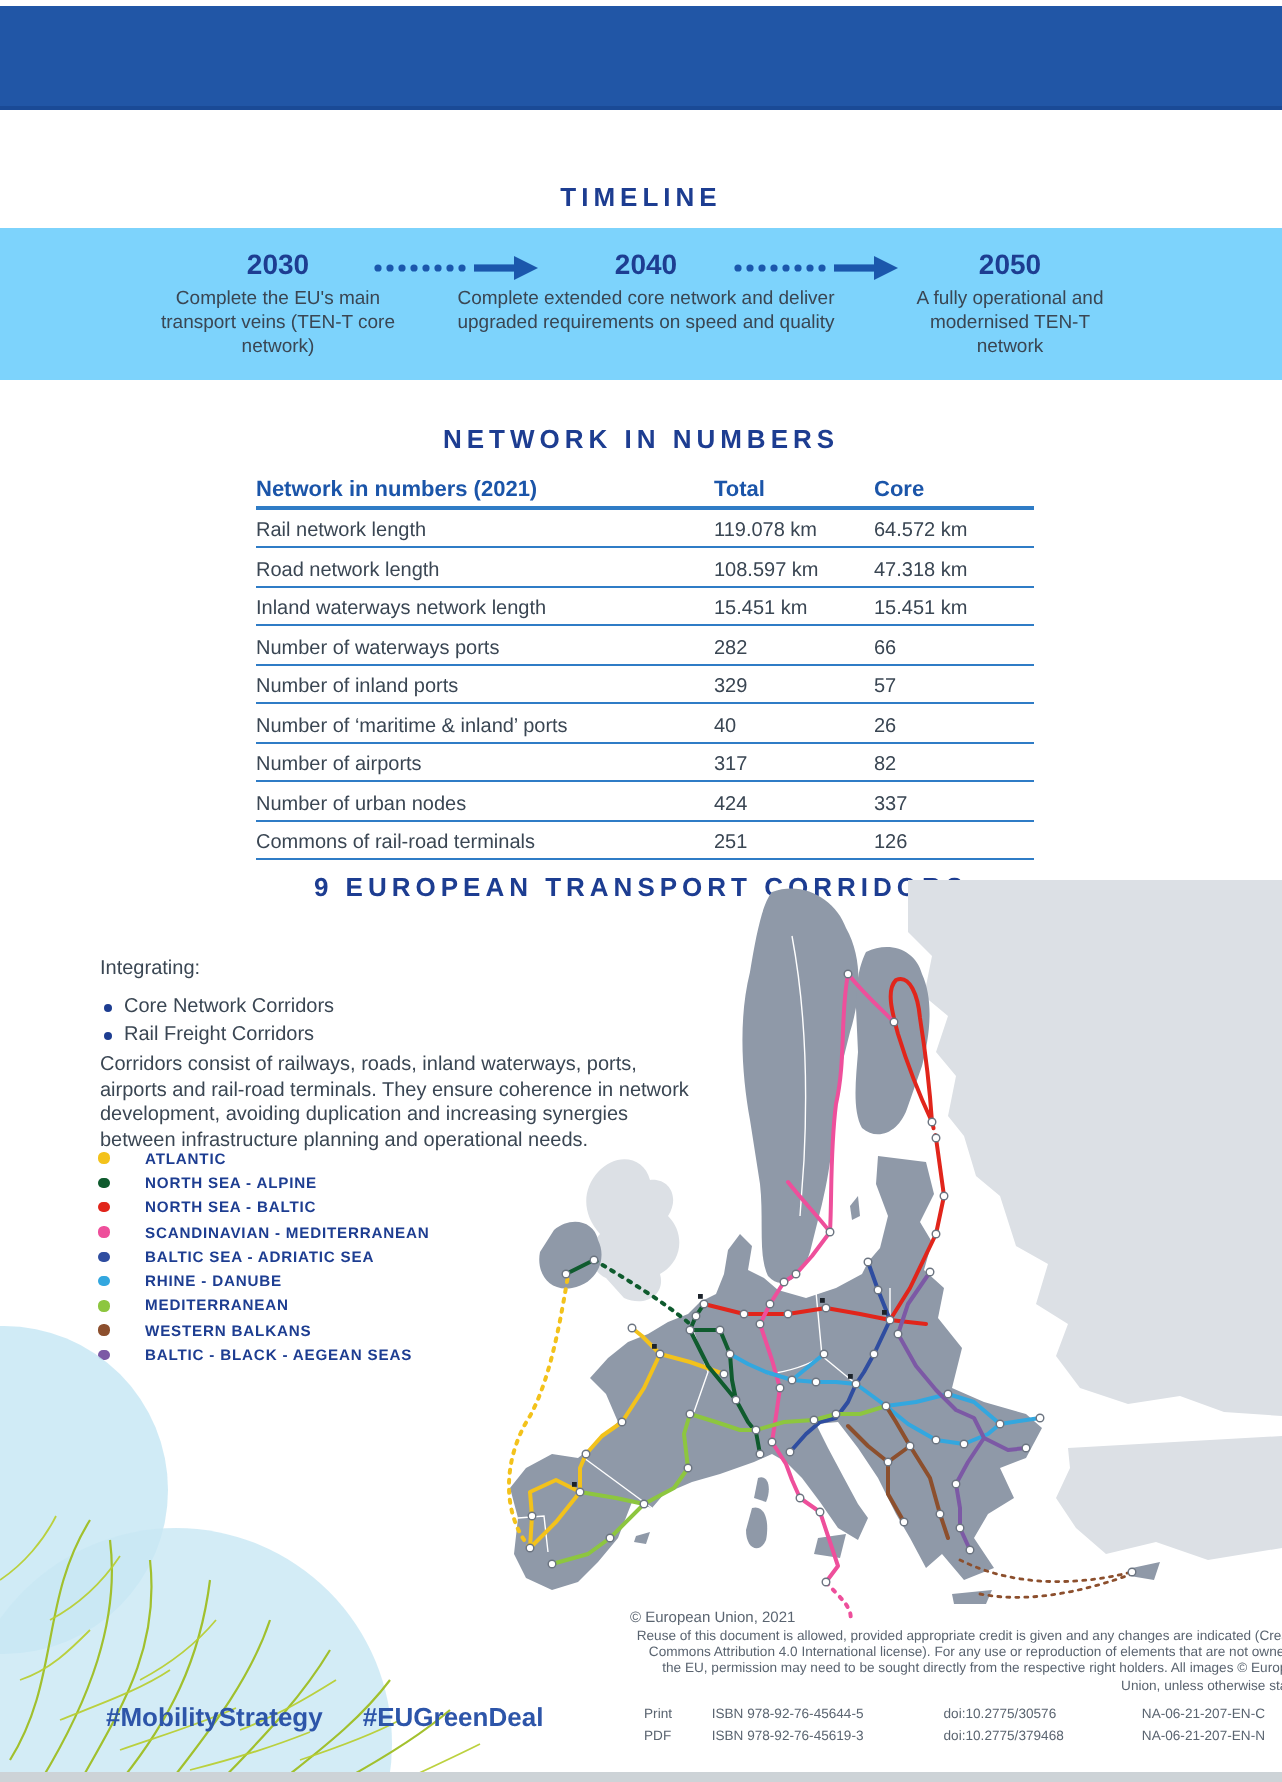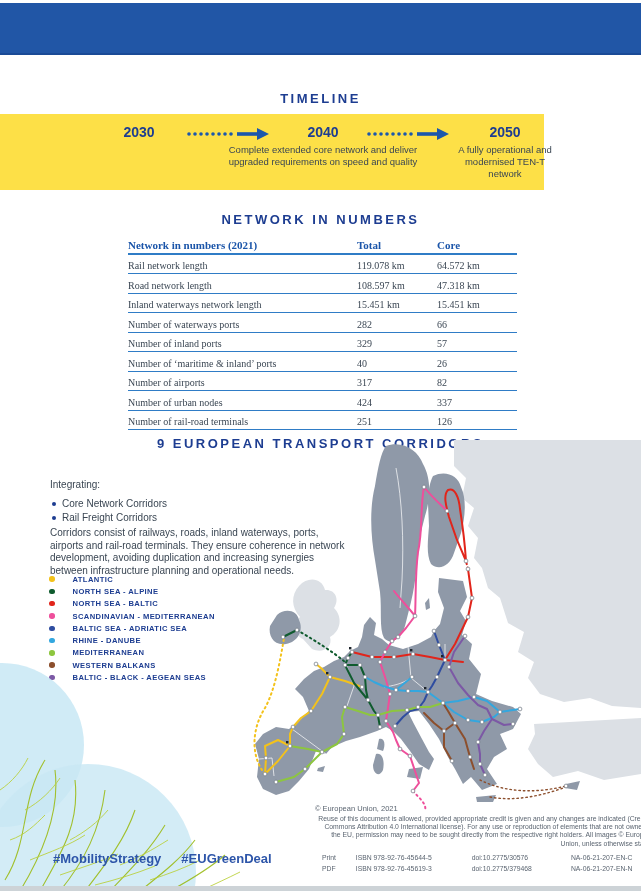--- a/index.html
+++ b/index.html
@@ -2,21 +2,21 @@
 <html><head>
 <meta charset="utf-8">
 <style>
   html,body{margin:0;padding:0;background:#ffffff;}
   .page{position:relative;width:641px;height:891px;background:#fff;overflow:hidden;
         font-family:"Liberation Sans",sans-serif;color:#3a4653;padding-left:40px;}
   .abs{position:absolute;}
   .topbar{top:3px;left:0;width:641px;height:50px;background:#2156a6;border-bottom:2px solid #1a4a96;}
   .sec-title{left:0;width:641px;text-align:center;font-weight:bold;font-size:13px;
              letter-spacing:2.5px;color:#1d3d91;}
-  .band{top:114px;left:0;width:544px;height:76px;background:#fde047;}
+  .band{top:114px;left:0;width:641px;height:76px;background:#7dd3fc;}
   .milestone{position:absolute;text-align:center;}
   .milestone .year{font-size:14px;font-weight:bold;color:#1d3d91;margin-bottom:4px;}
   .milestone .mtext{font-size:9.5px;line-height:12px;color:#3a4653;}
   .tl-arrow{position:absolute;top:13px;}
   table.numbers{border-collapse:collapse;width:389px;table-layout:fixed;}
   table.numbers td,table.numbers th{border-bottom:1.4px solid #2f7cc6;padding:0 0 2px 0;
       height:16.5px;font-size:10px;vertical-align:bottom;}
   table.numbers th{font-size:11px;font-weight:bold;color:#1b55a9;text-align:left;
       border-bottom:2px solid #2f7cc6;}
   table.numbers th.num,table.numbers td.num{}
@@ -43,20 +43,21 @@
 
 <div class="page">
 
   <div class="abs topbar"></div>
 
   <div class="abs sec-title" style="top:91px;">TIMELINE</div>
 
   <div class="abs band">
     <div class="milestone" style="left:73px;top:10px;width:132px;">
       <div class="year">2030</div>
+      <div class="mtext">Complete the EU's main transport veins (TEN-T core network)</div>
     </div>
     <svg class="tl-arrow" style="left:186px;" width="84" height="14" viewBox="0 0 84 14">
       <g fill="#1b57ac">
         <circle cx="3" cy="7" r="1.8"></circle>
           <circle cx="9" cy="7" r="1.8"></circle>
           <circle cx="15" cy="7" r="1.8"></circle>
         <circle cx="21" cy="7" r="1.8"></circle>
           <circle cx="27" cy="7" r="1.8"></circle>
           <circle cx="33" cy="7" r="1.8"></circle>
         <circle cx="39" cy="7" r="1.8"></circle>
@@ -84,21 +85,21 @@
       </g>
     </svg>
     <div class="milestone" style="left:448px;top:10px;width:114px;">
       <div class="year">2050</div>
       <div class="mtext">A fully operational and modernised TEN-T network</div>
     </div>
   </div>
 
   <div class="abs sec-title" style="top:212px;">NETWORK IN NUMBERS</div>
 
-  <table class="abs numbers" style="left:128px;top:234px;font-family:Liberation Serif, serif;">
+  <table class="abs numbers" style="left:128px;top:234px;">
     <colgroup>
         <col class="col-label">
         <col class="col-total">
         <col class="col-core">
       </colgroup>
     <tbody>
         <tr>
       <th>Network in numbers (2021)</th>
       <th class="num">Total</th>
       <th class="num">Core</th>
@@ -137,21 +138,21 @@
       <td>Number of airports</td>
       <td class="num">317</td>
       <td class="num">82</td>
     </tr>
     <tr>
       <td>Number of urban nodes</td>
       <td class="num">424</td>
       <td class="num">337</td>
     </tr>
     <tr>
-      <td>Number of rail-road terminals</td>
+      <td>Commons of rail-road terminals</td>
       <td class="num">251</td>
       <td class="num">126</td>
     </tr>
   </tbody>
     </table>
 
   <div class="abs sec-title" style="top:436px;">9 EUROPEAN TRANSPORT CORRIDORS</div>
 
   <div class="abs lefttext" style="top:455px;">Integrating:</div>
 

